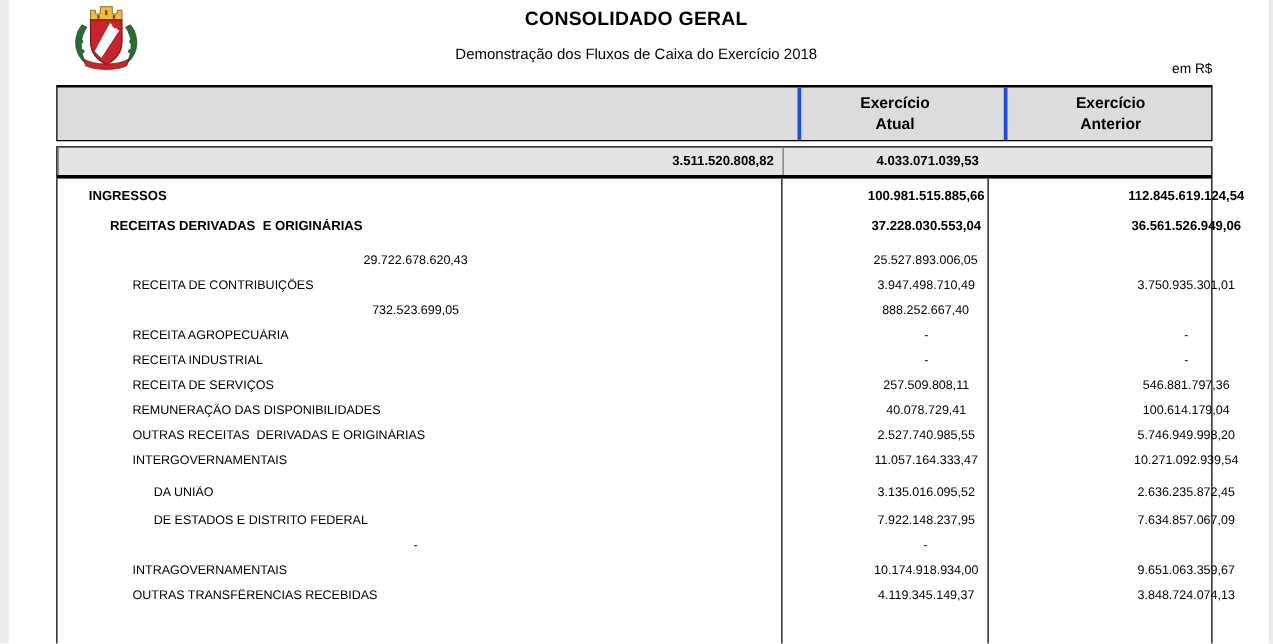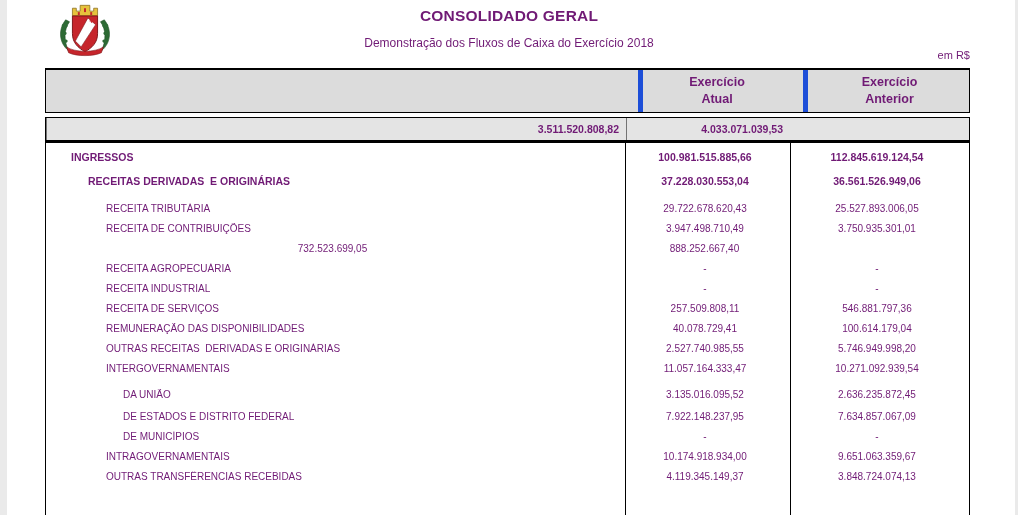--- a/index.html
+++ b/index.html
@@ -1,19 +1,19 @@
 <!DOCTYPE html>
 <html><head>
 <meta charset="utf-8">
 <style>
   * { margin:0; padding:0; box-sizing:border-box; }
   html,body { background:#ffffff; }
   .page {
     position:relative; width:1018px; height:515px; overflow:hidden;
-    background:#ffffff; color:#701a75;
+    background:#ffffff; color:#000000;
     font-family:"Liberation Sans", sans-serif;
     text-decoration:underline;
   }
   .edge-strip { position:absolute; top:0; height:100%; background:#eaeaea; }
   .edge-strip.left  { left:0; width:7px; }
   .edge-strip.right { right:0; width:3px; }
 
   .logo { position:absolute; left:56px; top:2px; width:58px; height:55px; }
 
   .doc-title {
@@ -33,21 +33,21 @@
 
   .table-header {
     position:absolute; left:45px; top:68px; width:925px; height:45px;
     background:#dcdcdc; border:1px solid #000; border-top:2px solid #000;
   }
   .hdr-cell {
     display:flex; align-items:center; justify-content:center;
     text-align:center; white-space:pre-line;
     font-weight:bold; font-size:12.5px; line-height:1.4;
   }
-  .hdr-cell.b { border-left:5px solid #1d4ed8;margin-left:12px; }
+  .hdr-cell.b { border-left:3px solid #1d4ed8;margin-left:12px; }
 
   .section-row {
     position:absolute; left:45px; top:117px; width:925px; height:26px;
     background:#e4e4e4; border:1px solid #000; border-bottom:3px solid #000;
     font-weight:bold;
   }
   .section-label { display:flex; align-items:center; padding-left:10px; font-size:11.5px; white-space:pre; }
   .section-val {
     display:flex; align-items:center; justify-content:flex-end;
     font-size:10.5px; border-left:1px solid #737373; padding-right:7px;
@@ -57,21 +57,21 @@
   .table-body {
     position:absolute; left:45px; top:143px; width:925px; height:372px;
     border-left:1px solid #000; border-right:1px solid #000;
     background:#fff;
   }
   .vline { position:absolute; top:0; width:1px; height:100%; background:#000; }
   .vline.v1 { left:579px; }
   .vline.v2 { left:744px; }
 
   .rows-container { position:relative; }
-  .body-row { height:20px; align-items:center; font-size:10px; }
+  .body-row { height:20px; align-items:center; font-size:10px;gap:36px; }
   .body-row.bold { font-weight:bold; font-size:10.5px; }
   .rows-container .body-row:nth-child(1){ margin-top:4px; }
   .rows-container .body-row:nth-child(2){ margin-top:4px; }
   .rows-container .body-row:nth-child(3){ margin-top:7px; }
   .rows-container .body-row:nth-child(12){ margin-top:6px; }
   .rows-container .body-row:nth-child(13){ margin-top:2px; }
 
   .row-label { white-space:pre; overflow:hidden; }
   .indent-1 .row-label { padding-left:25px; }
   .indent-2 .row-label { padding-left:42px; }
@@ -139,21 +139,20 @@
     <div class="row-val last">112.845.619.124,54</div>
   </div>
 
   <div class="body-row cols indent-2 bold">
     <div class="row-label">RECEITAS DERIVADAS  E ORIGINÁRIAS</div>
     <div class="row-val">37.228.030.553,04</div>
     <div class="row-val last">36.561.526.949,06</div>
   </div>
 
   <div class="body-row cols indent-3">
-    <div class="row-label">RECEITA TRIBUTÁRIA</div>
     <div class="row-val">29.722.678.620,43</div>
     <div class="row-val last">25.527.893.006,05</div>
   </div>
 
   <div class="body-row cols indent-3">
     <div class="row-label">RECEITA DE CONTRIBUIÇÕES</div>
     <div class="row-val">3.947.498.710,49</div>
     <div class="row-val last">3.750.935.301,01</div>
   </div>
 
@@ -205,21 +204,20 @@
     <div class="row-val last">2.636.235.872,45</div>
   </div>
 
   <div class="body-row cols indent-4">
     <div class="row-label">DE ESTADOS E DISTRITO FEDERAL</div>
     <div class="row-val">7.922.148.237,95</div>
     <div class="row-val last">7.634.857.067,09</div>
   </div>
 
   <div class="body-row cols indent-4">
-    <div class="row-label">DE MUNICÍPIOS</div>
     <div class="row-val">-</div>
     <div class="row-val last">-</div>
   </div>
 
   <div class="body-row cols indent-3">
     <div class="row-label">INTRAGOVERNAMENTAIS</div>
     <div class="row-val">10.174.918.934,00</div>
     <div class="row-val last">9.651.063.359,67</div>
   </div>
 

